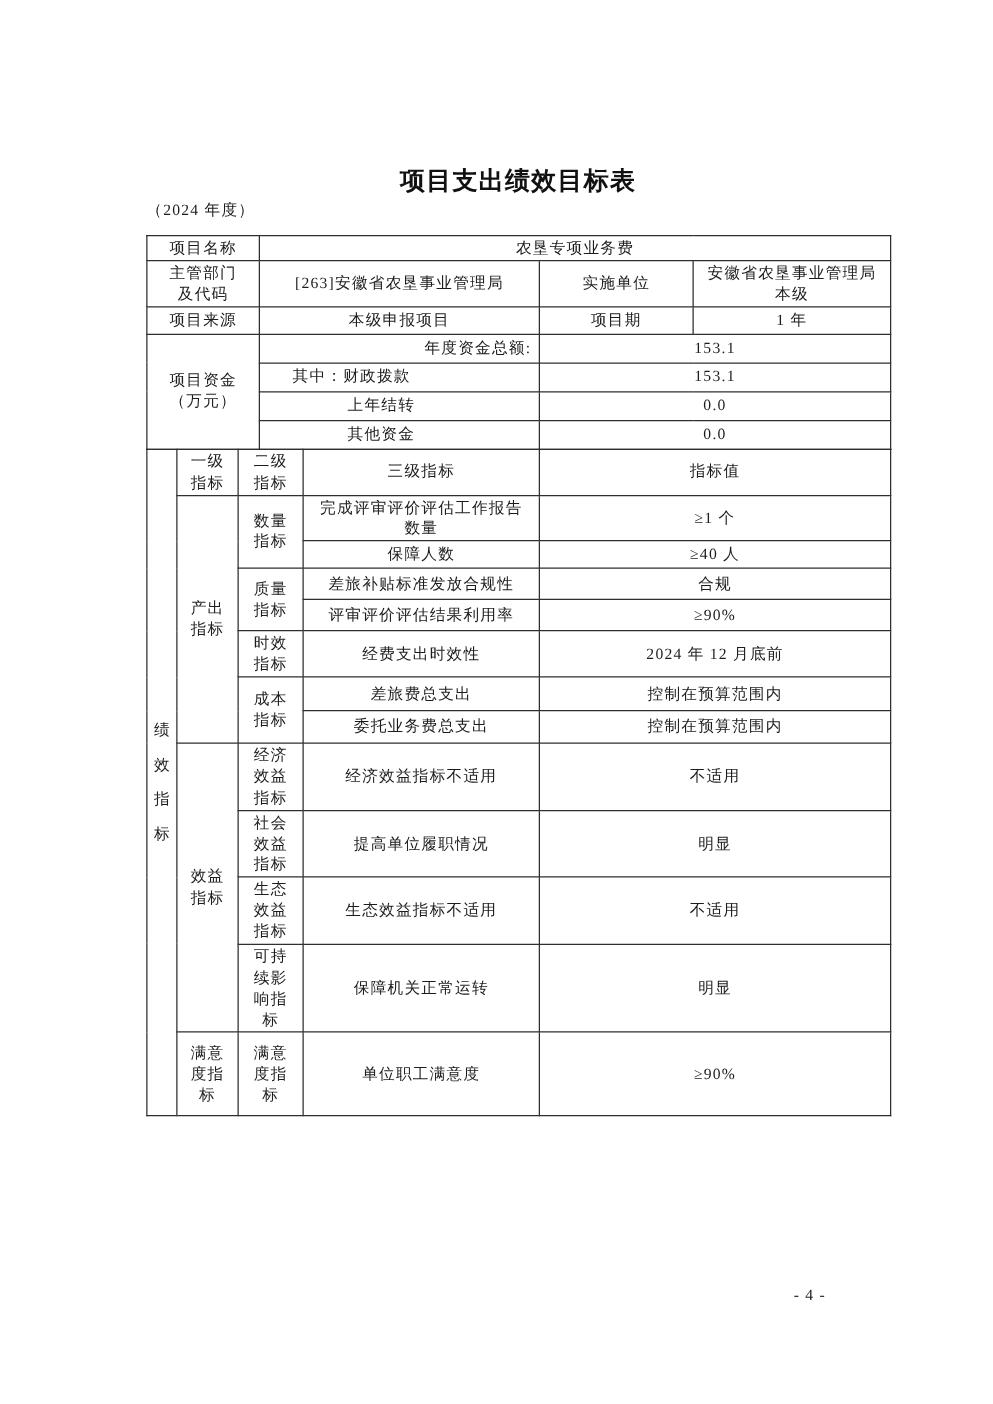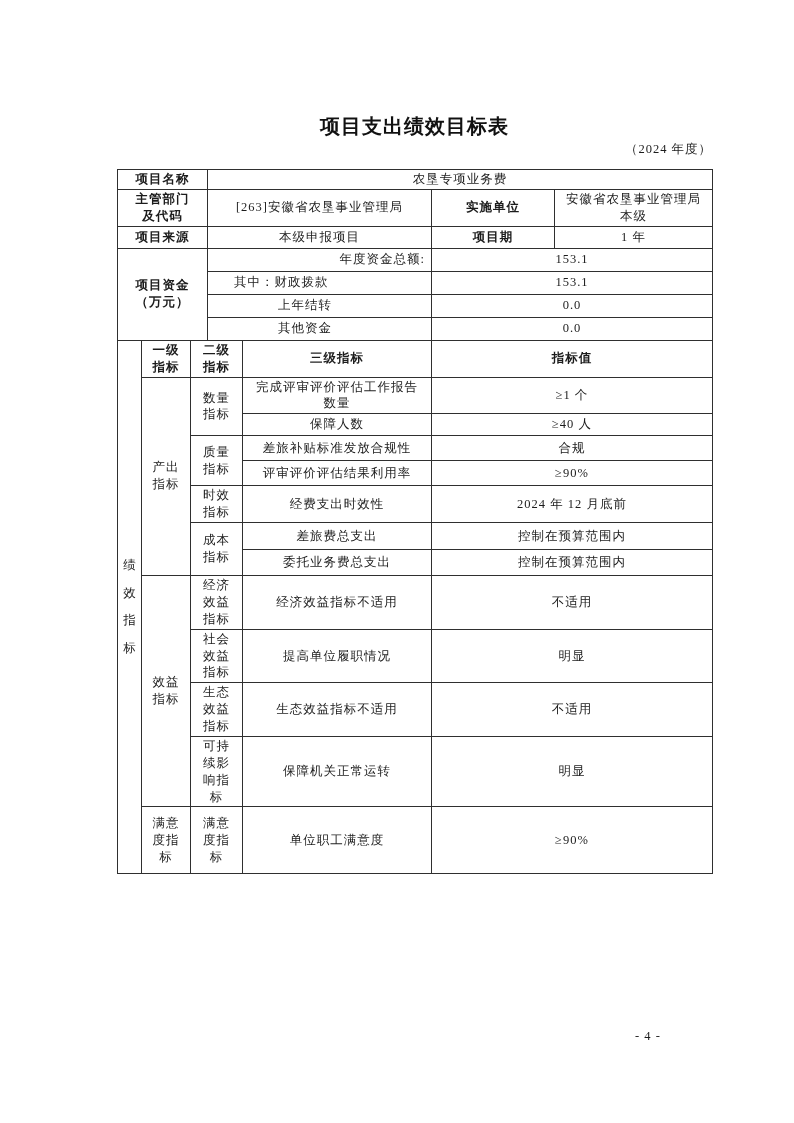--- a/index.html
+++ b/index.html
@@ -8,35 +8,35 @@
     width: 794px;
     height: 1123px;
     background: #ffffff;
     font-family: "Liberation Serif", "DejaVu Serif", serif;
     color: #1c1c1c;
     overflow: hidden;
   }
   .content {
     position: absolute;
     left: 117px;
-    top: 113px;
+    top: 132px;
     width: 595px;
   }
   .doc-title {
     margin: 0;
     text-align: center;
     font-family: "Liberation Sans", "DejaVu Sans", sans-serif;
     font-size: 20px;
     font-weight: bold;
     line-height: 26px;
     letter-spacing: 1px;
     color: #111;
   }
   .doc-subtitle {
-    text-align: right;
+    text-align: left;
     font-size: 12.5px;
     line-height: 16px;
     margin-top: 2px;
     letter-spacing: 1px;
   }
   table.tbl {
     border-collapse: collapse;
     table-layout: fixed;
     width: 595px;
   }
@@ -46,21 +46,21 @@
     border: 1px solid #2f2f2f;
     text-align: center;
     vertical-align: middle;
     font-size: 12.5px;
     line-height: 1.35;
     padding: 1px 6px;
     letter-spacing: 1px;
     white-space: pre-line;
     overflow: hidden;
   }
-  td.lbl { font-weight: bold; }
+  td.lbl { font-weight: normal; }
   td.vcell { padding: 0; }
   .vtext {
     display: inline-block;
     width: 14px;
     letter-spacing: 0;
     line-height: 1.25;
     text-align: center;
   }
   .vtall { line-height: 2.2; }
   td.l1 { padding: 1px 9px; }

